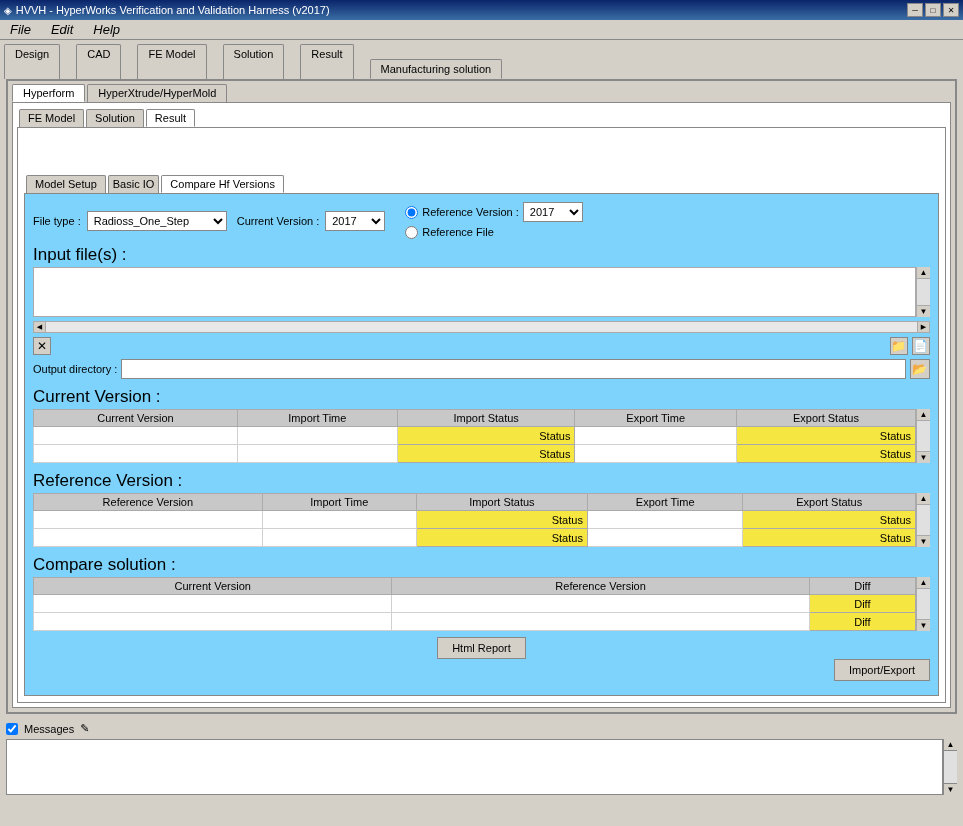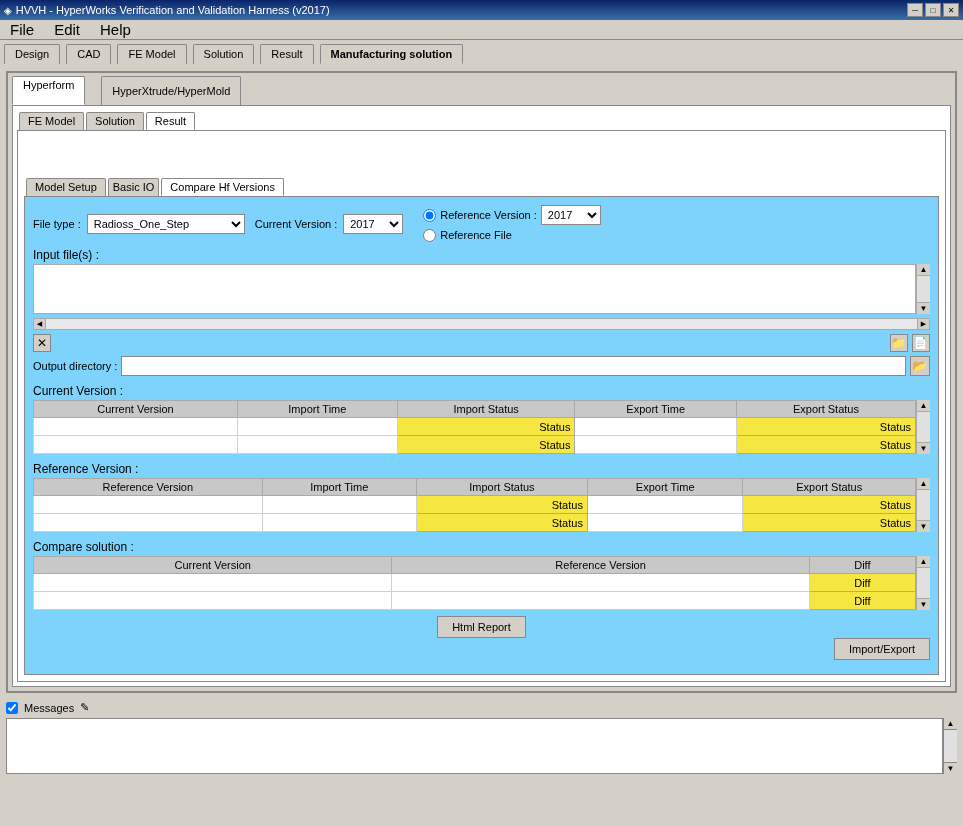--- a/index.html
+++ b/index.html
@@ -38,46 +38,48 @@
     .menu-bar {
       background: #d4d0c8;
       height: 20px;
       display: flex;
       align-items: center;
       border-bottom: 1px solid #888;
       padding: 0 4px;
       gap: 8px;
     }
     .menu-item {
-      font-size: 15px;
+      font-size: 13px;
       padding: 2px 6px;
       cursor: pointer;
+      font-style: italic;
     }
 
     
     .tab-bar {
       background: #d4d0c8;
       display: flex;
-      padding: 3px 4px 7px;
-      gap: 6px;
+      padding: 3px 4px 0;
+      gap: 16px;
     }
     .tab {
       padding: 3px 10px;
       border: 1px solid #888;
       border-bottom: none;
       background: #d4d0c8;
       cursor: pointer;
       font-size: 11px;
       border-radius: 2px 2px 0 0;
     }
     .tab.active {
       background: #d4d0c8;
-      font-weight: bold;
+      font-weight: normal;
       border-bottom: 1px solid #d4d0c8;
       z-index: 1;
+      margin-top: 15px;
     }
     .tab.active-white {
       background: white;
       border-bottom: 1px solid white;
       z-index: 1;
     }
     .sub-tab {
       padding: 2px 10px;
       border: 1px solid #888;
       border-bottom: none;
@@ -103,25 +105,25 @@
     .label { font-size: 11px; white-space: nowrap; }
 
     select, input[type="text"] {
       font-size: 11px;
       border: 1px solid #888;
       background: white;
       padding: 1px 2px;
       height: 20px;
     }
 
-    .dropdown-small { width: 158px; }
+    .dropdown-small { width: 140px; }
     .dropdown-ver { width: 60px; }
 
     
-    .section-label { font-size: 12px; margin: 6px 0 3px; font-weight: normal; }
+    .section-label { font-size: 17px; margin: 6px 0 3px; font-weight: normal; }
 
     
     .file-input-area {
       border: 1px solid #888;
       background: white;
       width: 100%;
       height: 50px;
       resize: none;
       font-size: 11px;
       overflow-y: scroll;
@@ -221,23 +223,23 @@
   <div class="tab">Design</div>
   <div class="tab">CAD</div>
   <div class="tab">FE Model</div>
   <div class="tab">Solution</div>
   <div class="tab">Result</div>
   <div class="tab active">Manufacturing solution</div>
 </div>
 
 <div style="border:2px solid #888; margin:0 6px 4px 6px; background:#d4d0c8;">
 
-  <div style="display:flex; gap:16px; padding:3px 4px 0; background:#d4d0c8;">
+  <div style="display:flex; gap:2px; padding:3px 4px 0; background:#d4d0c8;">
     <div class="tab active-white" style="background:white; border:1px solid #888; border-bottom:1px solid white; padding:2px 10px; cursor:pointer; font-size:11px; border-radius:2px 2px 0 0; z-index:1;">Hyperform</div>
-    <div class="tab" style="background:#d4d0c8; border:1px solid #888; border-bottom:none; padding:8px 10px; cursor:pointer; font-size:11px; border-radius:2px 2px 0 0;">HyperXtrude/HyperMold</div>
+    <div class="tab" style="background:#d4d0c8; border:1px solid #888; border-bottom:none; padding:2px 10px; cursor:pointer; font-size:11px; border-radius:2px 2px 0 0;">HyperXtrude/HyperMold</div>
   </div>
 
   <div style="background:white; border:1px solid #888; margin:0 4px 4px; padding:4px;">
 
     <div style="display:flex; gap:2px; padding:2px 2px 0; background:white;">
       <div class="sub-tab" style="padding:2px 8px; border:1px solid #888; border-bottom:none; cursor:pointer; font-size:11px; border-radius:2px 2px 0 0; background:#d4d0c8;">FE Model</div>
       <div class="sub-tab" style="padding:2px 8px; border:1px solid #888; border-bottom:none; cursor:pointer; font-size:11px; border-radius:2px 2px 0 0; background:#d4d0c8;">Solution</div>
       <div class="sub-tab active" style="padding:2px 8px; border:1px solid #888; border-bottom:1px solid white; cursor:pointer; font-size:11px; border-radius:2px 2px 0 0; background:white; z-index:1;">Result</div>
     </div>
 

